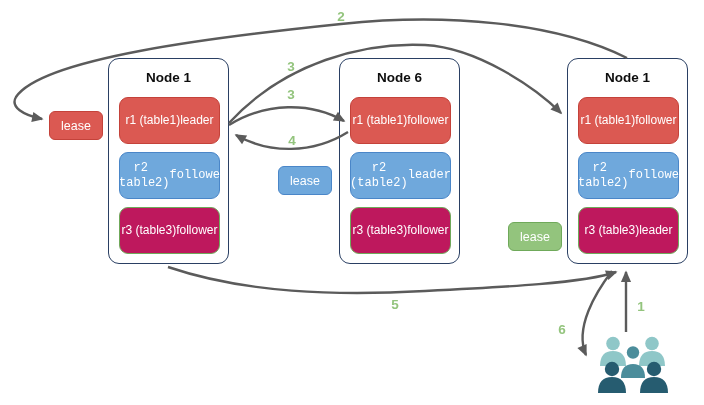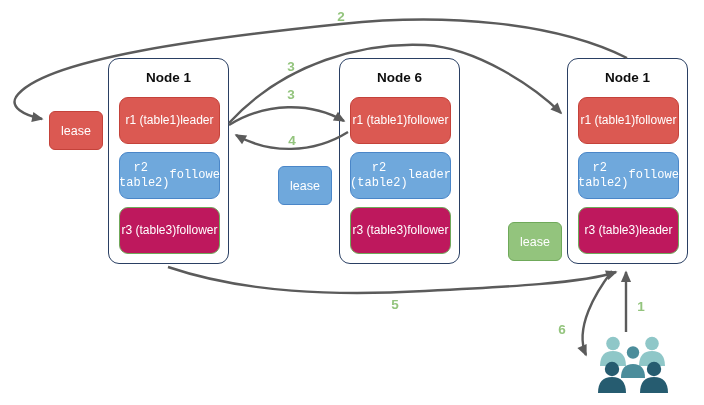--- a/index.html
+++ b/index.html
@@ -13,21 +13,21 @@
   .node-title{position:absolute;top:11px;left:0;width:100%;text-align:center;
               font-size:13.5px;font-weight:bold;color:#0d0d0d;}
   .replica{position:absolute;left:10px;width:101px;height:47px;border-radius:9px;
            box-sizing:border-box;display:flex;flex-direction:row;align-items:center;
            justify-content:center;color:#ffffff;font-size:12px;line-height:14.5px;text-align:center;}
   .replica.row0{top:38px;} .replica.row1{top:93px;font-family:Liberation Mono, monospace;} .replica.row2{top:148px;}
   .replica.red{background:#db5952;border:1.6px solid #c4423a;}
   .replica.blue{background:#6fa8dc;border:1.6px solid #4a86c8;}
   .replica.green{background:#be185d;border:1.6px solid #6fa95a;}
 
-  .lease{position:absolute;width:54px;height:39px;border-radius:6px;box-sizing:border-box;
+  .lease{position:absolute;width:54px;height:29px;border-radius:6px;box-sizing:border-box;
          display:flex;align-items:center;justify-content:center;color:#ffffff;
          font-size:12.5px;z-index:3;}
   .lease.red{left:49px;top:111px;background:#db5952;border:1.6px solid #c4423a;}
   .lease.blue{left:278px;top:166px;background:#6fa8dc;border:1.6px solid #4a86c8;}
   .lease.green{left:508px;top:222px;background:#93c47d;border:1.6px solid #6fa95a;}
 
   .step{position:absolute;transform:translate(-50%,-50%);color:#93c47d;
         font-size:13.5px;font-weight:bold;z-index:6;}
   .s1{left:641px;top:306px;} .s2{left:341px;top:16px;} .s3a{left:291px;top:66px;}
   .s3b{left:291px;top:94px;} .s4{left:292px;top:140px;} .s5{left:395px;top:304px;}

